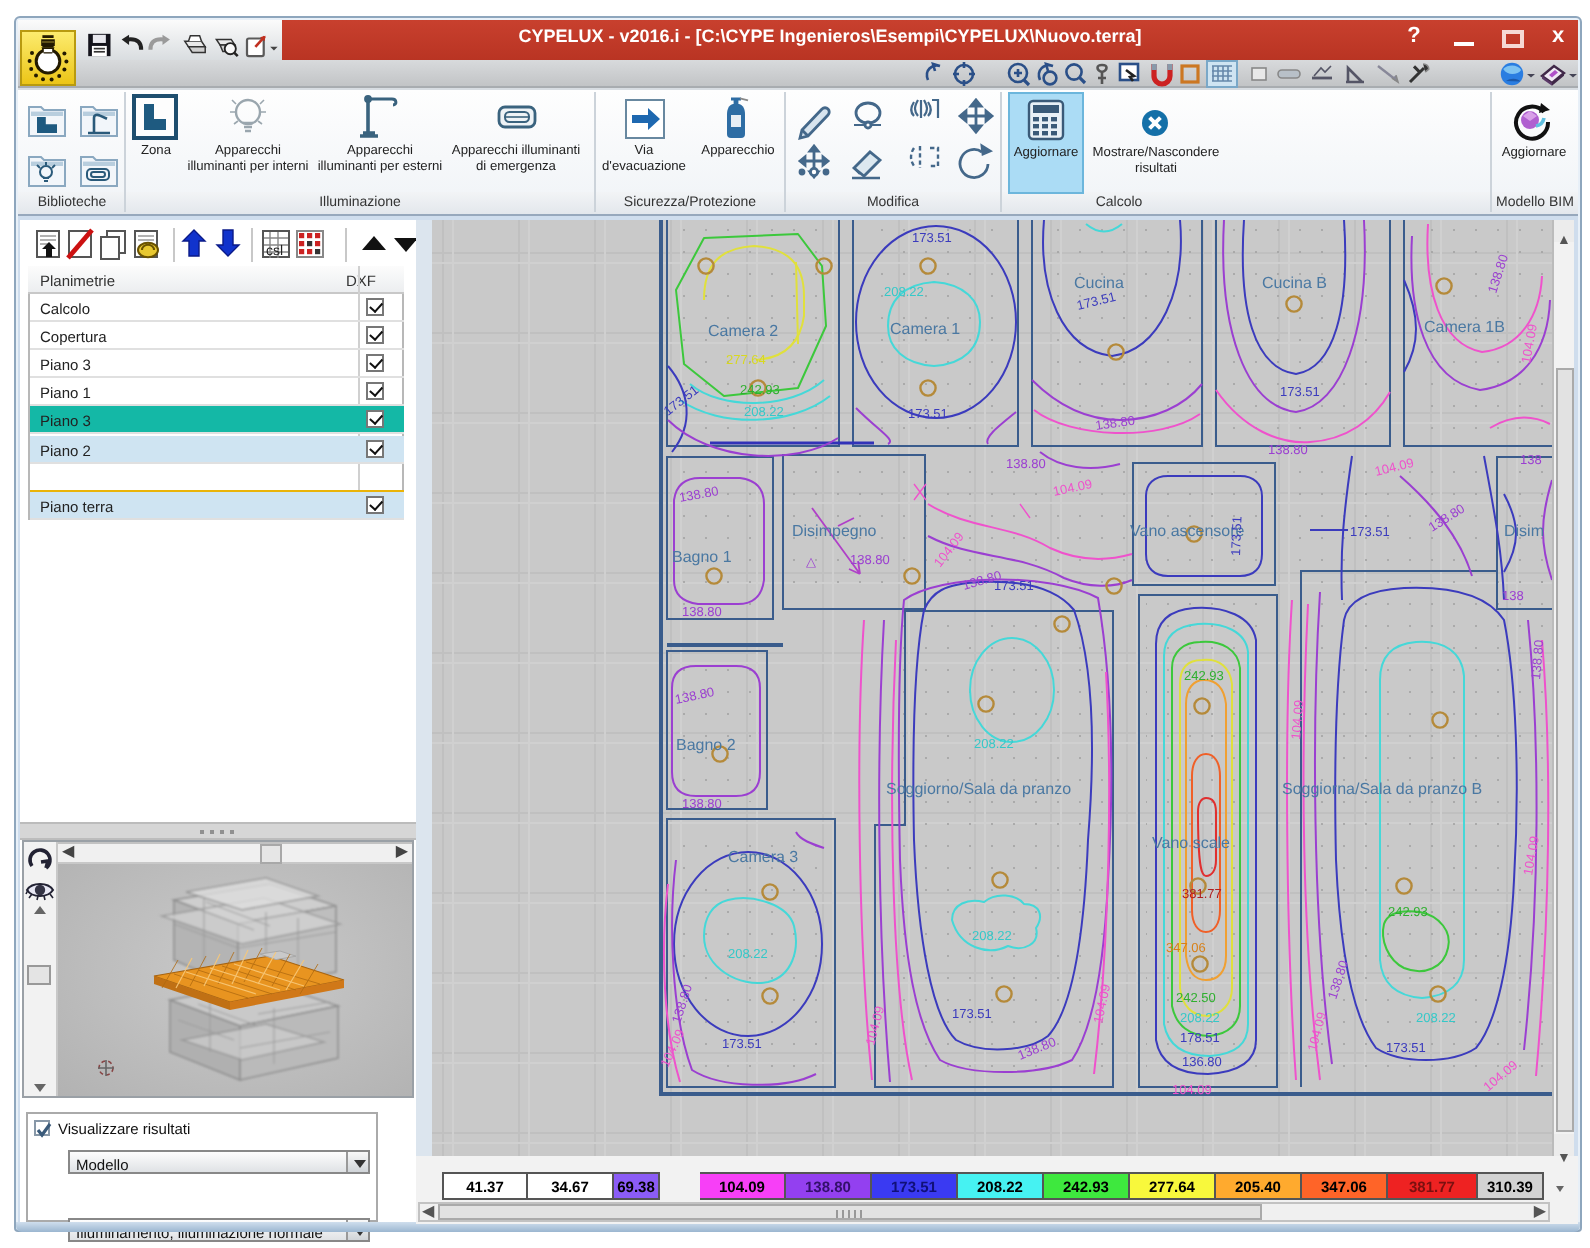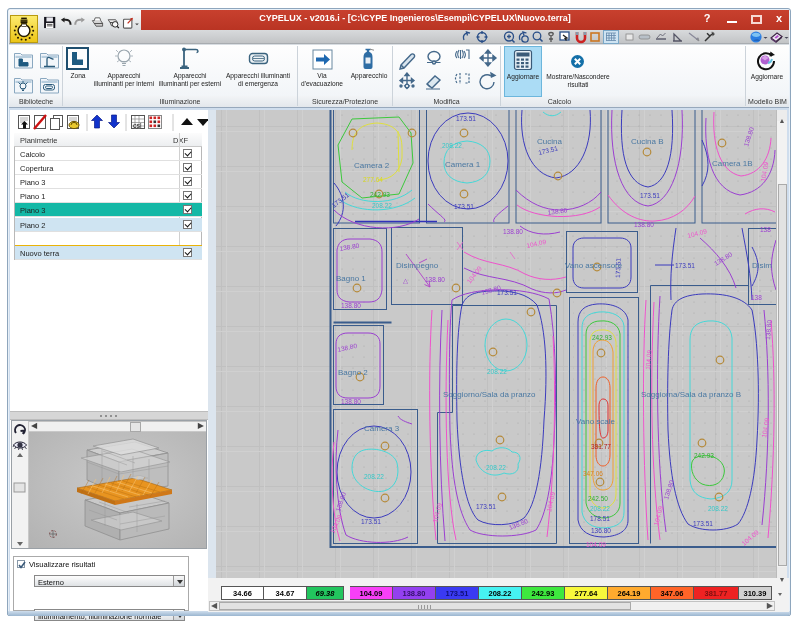--- a/index.html
+++ b/index.html
@@ -486,21 +486,21 @@
 </div>
 
 <div class="abs" style="left:13px;top:556px;width:176px;height:55px;border:1px solid #aaaaaa;background:#fff;">
  <div style="position:absolute;left:3px;top:3px;width:8px;height:8px;background:#fff;border:1px solid #8898a8;">
   <svg style="position:absolute;left:0;top:0;display:block;" width="8" height="8" viewBox="0 0 8 8">
         <path d="M1 4 l2 2.5 L7 1" stroke="#3a5a7a" stroke-width="1.6" fill="none"></path>
       </svg>
  </div>
  <span style="position:absolute;left:15px;top:2.5px;font-size:7.5px;color:#111;">Visualizzare risultati</span>
  <div class="combo" style="left:20px;top:18px;">
-      <span>Esterno</span>
+      <span>Modello</span>
       <b></b>
     </div>
  <div class="combo" style="left:20px;top:52px;">
       <span>Illuminamento, illuminazione normale</span>
       <b></b>
     </div>
 </div>
 <style>
 .combo{position:absolute;width:151px;height:12px;border:1px solid #888;background:linear-gradient(#fdfdfd,#dfe2e5);}
 .combo span{position:absolute;left:3px;top:1.5px;font-size:7.5px;color:#111;white-space:nowrap;}
@@ -542,21 +542,21 @@
       <span>Piano 2</span>
       <i></i>
       <em></em>
     </div>
 <div class="row" style="top:245px;background:#eab308;">
       <span>Piano 1</span>
       <i></i>
       <em></em>
     </div>
 <div class="row" style="top:245.7px;background:#cfe4f2;">
-      <span>Nuovo terra</span>
+      <span>Piano terra</span>
       <i></i>
       <em></em>
     </div>
 </div>
 
 <div class="abs" style="left:208px;top:110px;width:8px;height:502px;background:#dce5ee;"></div>
 
 <svg id="cv" class="abs" style="left:216px;top:110px;" width="560" height="468" viewBox="216 110 560 468">
 <defs>
 <pattern id="grid" x="221" y="126" width="38" height="40" patternUnits="userSpaceOnUse">
@@ -844,30 +844,30 @@
 </g>
 </svg>
 
 <div class="abs" style="left:8px;top:611px;width:782px;height:5px;background:linear-gradient(#cfdeed,#9bb6d0);border-radius:0 0 3px 3px;"></div>
 
 <div class="abs" style="left:208px;top:578px;width:581px;height:34px;background:#f2f2f2;"></div>
 
 <style>
 .sc{position:absolute;top:586px;height:14px;border:1px solid #555;border-left:none;font-size:7.5px;font-weight:bold;color:#000;text-align:center;line-height:13px;}
 </style>
-<div class="sc" style="left:221px;width:43px;border-left:1px solid #555;background:#fff;">34.66</div>
+<div class="sc" style="left:221px;width:43px;border-left:1px solid #555;background:#fff;">41.37</div>
 <div class="sc" style="left:264px;width:43px;background:#fff;">34.67</div>
-<div class="sc" style="left:307px;width:37px;background:#22c55e;font-style:italic;">69.38</div>
+<div class="sc" style="left:307px;width:23px;background:#8b5cf6;">69.38</div>
 <div class="sc" style="left:350px;width:43px;background:#f73ff7;">104.09</div>
 <div class="sc" style="left:393px;width:43px;background:#9340f0;color:#33106a;">138.80</div>
 <div class="sc" style="left:436px;width:43px;background:#3a3af2;color:#101078;">173.51</div>
 <div class="sc" style="left:479px;width:43px;background:#46f2f2;">208.22</div>
 <div class="sc" style="left:522px;width:43px;background:#3ee83e;">242.93</div>
 <div class="sc" style="left:565px;width:43px;background:#f8f83c;">277.64</div>
-<div class="sc" style="left:608px;width:43px;background:#ffaa2e;">264.19</div>
+<div class="sc" style="left:608px;width:43px;background:#ffaa2e;">205.40</div>
 <div class="sc" style="left:651px;width:43px;background:#ff6428;">347.06</div>
 <div class="sc" style="left:694px;width:45px;background:#ee2222;color:#7a1010;">381.77</div>
 <div class="sc" style="left:739px;width:33px;background:#d2d2d2;">310.39</div>
 <div class="abs" style="left:778px;top:593px;width:0;height:0;border:2.8px solid transparent;border-top:3.6px solid #666;"></div>
 
 <div class="abs" style="left:209px;top:601px;width:566px;height:10px;background:#f0f0f0;border:1px solid #c2c2c2;">
  <span style="position:absolute;left:1px;top:-1px;font-size:8px;color:#555;">◀</span>
  <span style="position:absolute;right:1px;top:-1px;font-size:8px;color:#555;">▶</span>
  <div style="position:absolute;left:9px;top:0px;width:412px;height:8px;background:#e2e2e2;border:1px solid #aaa;">
   <div style="position:absolute;left:198px;top:2px;width:14px;height:4px;background:repeating-linear-gradient(90deg,#999 0 1px,transparent 1px 3px);"></div>

